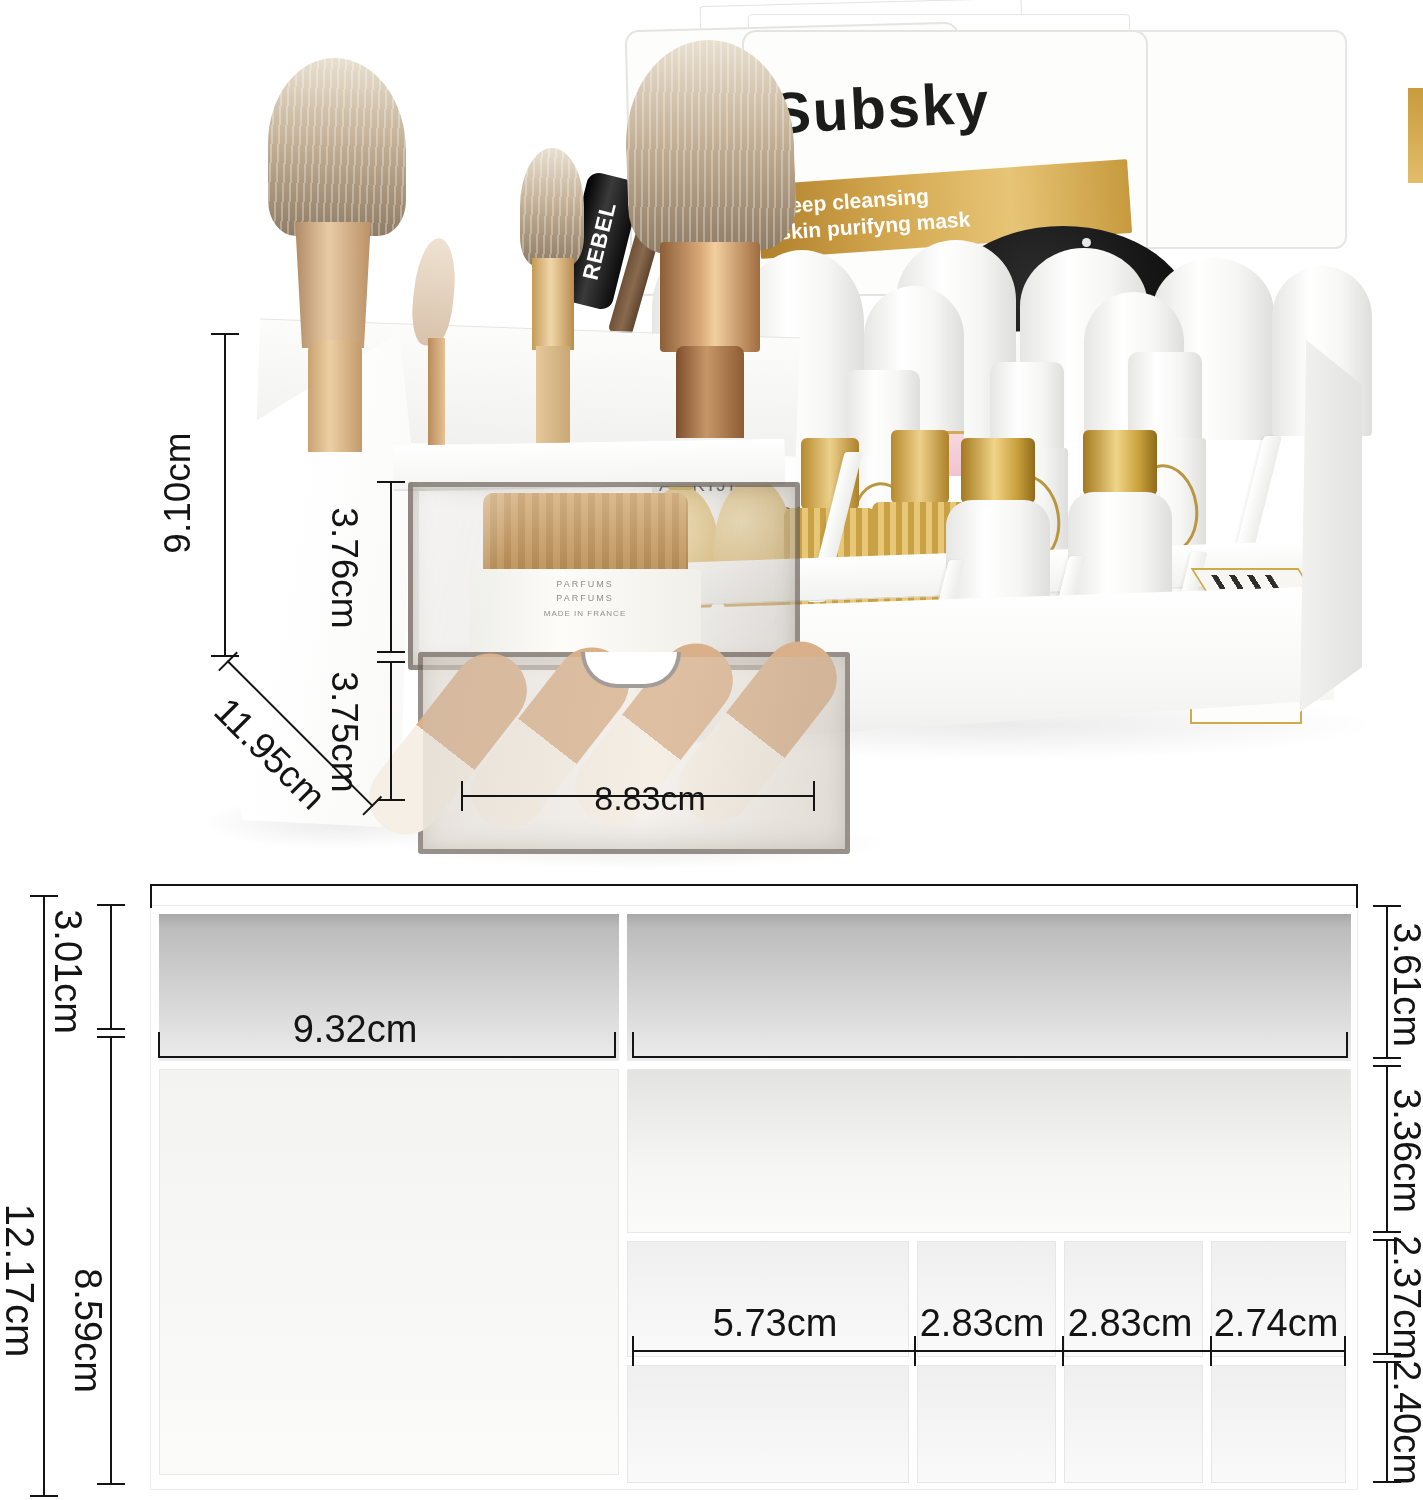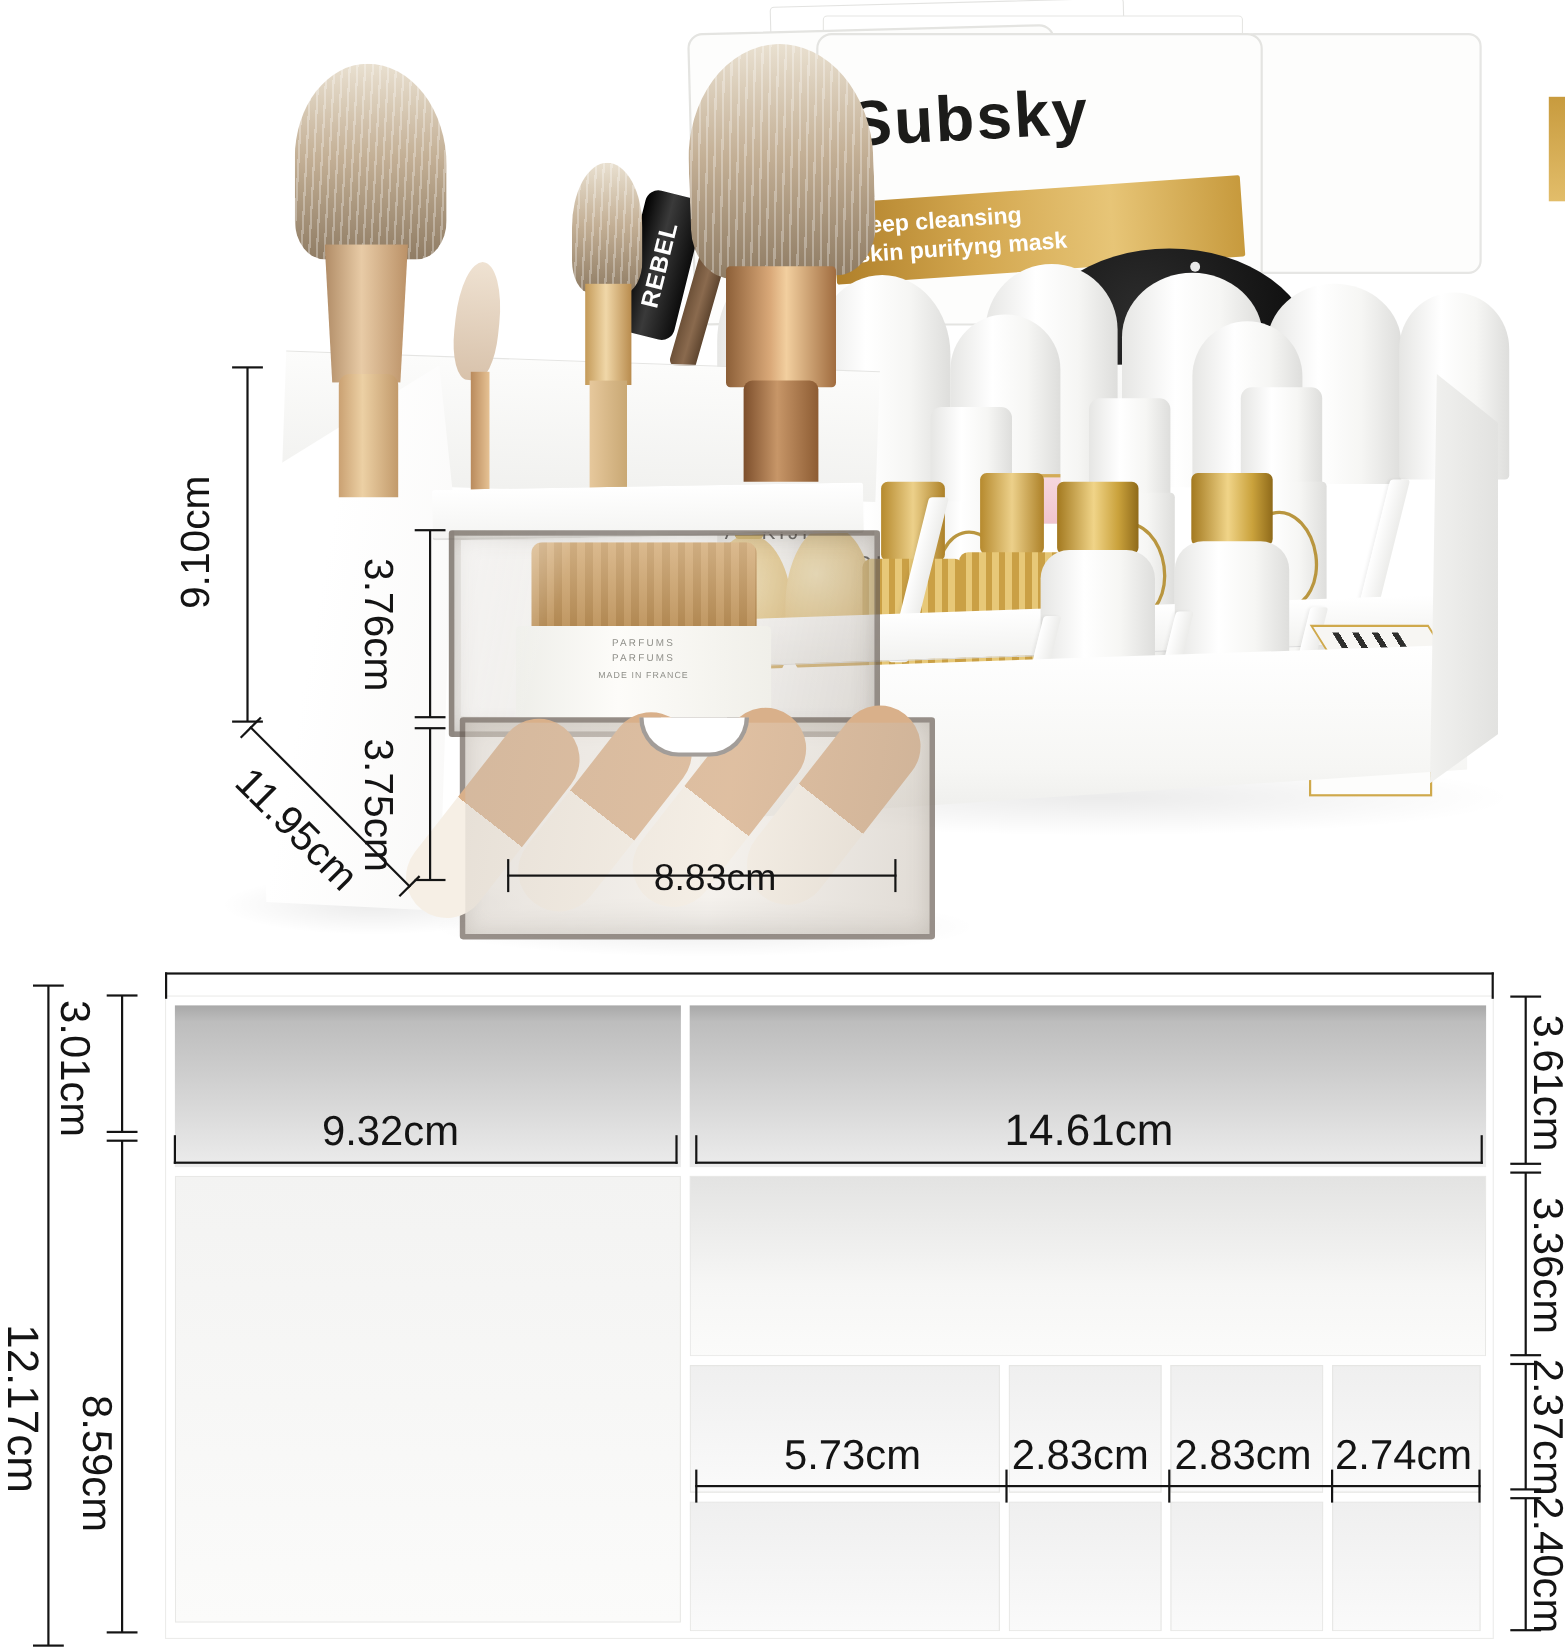--- a/index.html
+++ b/index.html
@@ -277,23 +277,20 @@
   <div class="dlabel dim" style="left:65px;top:1230px;width:44px;height:200px;font-size:38px;">
     <span class="r90">8.59cm</span>
   </div>
 
   <div class="dh up" style="left:158px;top:1056px;width:458px;"></div>
   <div class="dlabel dim" style="left:270px;top:1008px;width:170px;height:42px;font-size:38px;">
     <span>9.32cm</span>
   </div>
 
   <div class="dh up" style="left:632px;top:1056px;width:716px;"></div>
-  <div class="dlabel dim" style="left:890px;top:1006px;width:200px;height:44px;font-size:40px;">
-    <span>14.61cm</span>
-  </div>
 
   <div class="dv" style="left:1386px;top:906px;height:152px;"></div>
   <div class="dlabel dim" style="left:1388px;top:928px;width:36px;height:112px;font-size:38px;">
     <span class="r90">3.61cm</span>
   </div>
 
   <div class="dv" style="left:1386px;top:1066px;height:166px;"></div>
   <div class="dlabel dim" style="left:1388px;top:1094px;width:36px;height:112px;font-size:38px;">
     <span class="r90">3.36cm</span>
   </div>

